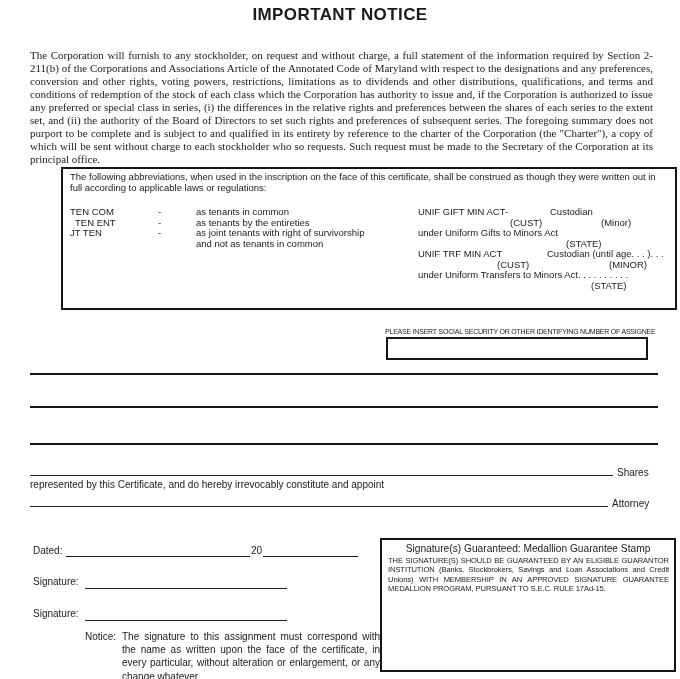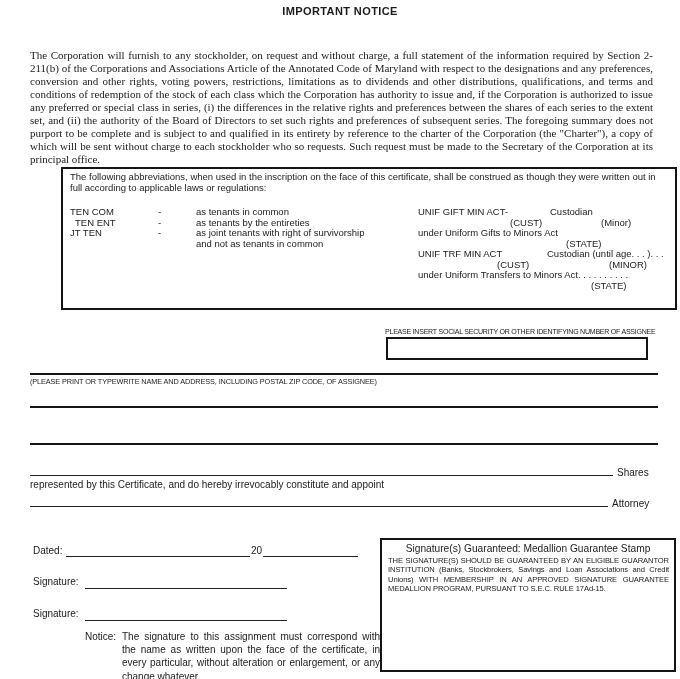--- a/index.html
+++ b/index.html
@@ -4,21 +4,21 @@
 <style>
   html,body{margin:0;padding:0;background:#fff;}
   .page{
     position:relative;width:680px;height:679px;background:#ffffff;
     font-family:"Liberation Sans",sans-serif;color:#1b1b1b;overflow:hidden;
   }
   .abs{position:absolute;}
   .nw{white-space:nowrap;}
   .page-title{
     left:0;right:0;top:5px;text-align:center;
-    font-weight:bold;font-size:11px;letter-spacing:.4px;
+    font-weight:bold;font-size:17px;letter-spacing:.4px;
   }
   .main-para{
     left:30px;top:49px;width:623px;
     font-family:"Liberation Serif",serif;font-size:11px;line-height:13px;
     text-align:justify;
   }
   .abbrev-box{
     left:33px;top:167px;width:612px;height:139px;
     border:2px solid #141414;font-size:9.5px;margin-left:28px;
   }
@@ -77,21 +77,20 @@
     <div class="abs nw" style="left:355px;top:101px;text-align:center;">under Uniform Transfers to Minors Act. . . . . . . . . .</div>
     <div class="abs nw" style="left:528px;top:111.5px;">(STATE)</div>
 
   </div>
 
 
   <div class="abs ssn-label nw">PLEASE INSERT  SOCIAL SECURITY  OR OTHER IDENTIFYING  NUMBER OF ASSIGNEE</div>
   <div class="abs ssn-box"></div>
 
   <div class="abs rule" style="left:30px;top:373px;width:628px;"></div>
-  <div class="abs tiny-label nw" style="left:30px;top:377px;">(PLEASE PRINT OR TYPEWRITE NAME AND ADDRESS, INCLUDING POSTAL ZIP CODE, OF ASSIGNEE)</div>
 
   <div class="abs rule" style="left:30px;top:406px;width:628px;"></div>
   <div class="abs rule" style="left:30px;top:443px;width:628px;"></div>
 
   <div class="abs" style="left:30px;top:475px;width:583px;border-bottom:1.5px solid #222;"></div>
   <div class="abs body-text nw" style="left:617px;top:467px;">Shares</div>
   <div class="abs body-text nw" style="left:30px;top:479px;">represented by this Certificate, and do hereby irrevocably constitute and appoint</div>
 
   <div class="abs" style="left:30px;top:506px;width:578px;border-bottom:1.5px solid #222;"></div>
   <div class="abs body-text nw" style="left:612px;top:498px;">Attorney</div>

